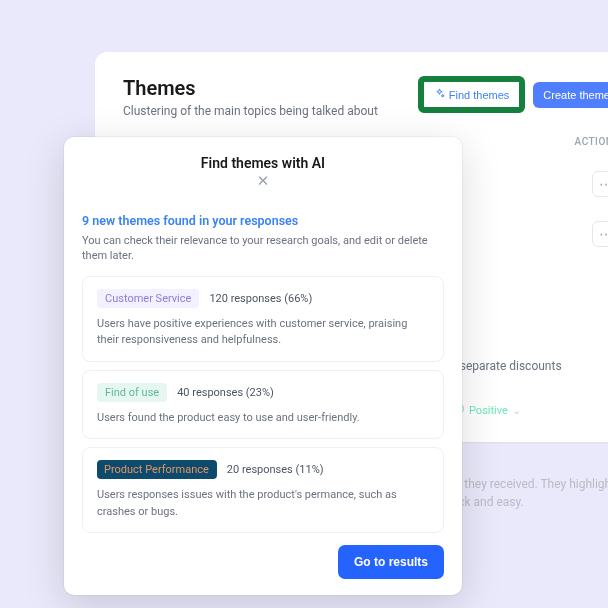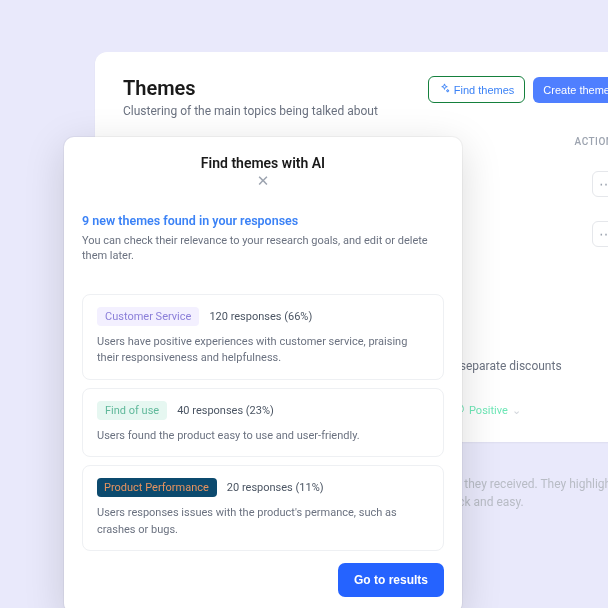--- a/index.html
+++ b/index.html
@@ -24,21 +24,21 @@
     .bg-header {
       display: flex;
       justify-content: space-between;
       align-items: flex-start;
       margin-bottom: 18px;
     }
     .bg-title { font-size: 20px; font-weight: 600; color: #1a1a1a; margin-bottom: 4px; }
     .bg-subtitle { font-size: 12px; color: #6b7280; }
     .bg-actions { display: flex; gap: 8px; align-items: center; }
     .btn-find { 
-      border: 1px solid #15803d; background: #fff; color: #3B82F6; 
+      border: 6px solid #15803d; background: #fff; color: #3B82F6; 
       font-size: 11px; font-weight: 500; padding: 6px 10px; border-radius: 6px; 
       display: flex; align-items: center; gap: 4px; cursor: pointer;
     }
     .btn-create { 
       background: #4F7FFF; color: #fff; border: none; font-size: 11px; 
       font-weight: 500; padding: 7px 10px; border-radius: 6px; cursor: pointer;
     }
     .actions-label { 
       font-size: 10px; color: #9ca3af; font-weight: 500; letter-spacing: 0.5px; 
       text-align: right; margin-top: 10px; margin-bottom: 12px;
@@ -96,21 +96,21 @@
       margin-bottom: 22px;
       flex-direction: column;
     }
     .modal-title { font-size: 14px; font-weight: 600; color: #1a1a1a; }
     .modal-close { 
       background: none; border: none; color: #9ca3af; font-size: 15px; 
       cursor: pointer; width: 20px; height: 20px; display: flex; 
       align-items: center; justify-content: center;
     }
     .modal-heading { font-size: 12.5px; font-weight: 600; color: #3b82f6; margin-bottom: 5px; }
-    .modal-sub { font-size: 11px; color: #6b7280; margin-bottom: 30px; line-height: 1.4; }
+    .modal-sub { font-size: 11px; color: #6b7280; margin-bottom: 12px; line-height: 1.4; }
     .theme-card {
       border: 1px solid #eef0f3;
       border-radius: 8px;
       padding: 12px 14px;
       margin-bottom: 8px;
     }
     .theme-top { display: flex; align-items: center; gap: 10px; margin-bottom: 8px; }
     .theme-badge { 
       font-size: 11px; padding: 3px 8px; border-radius: 4px; font-weight: 400;
     }

